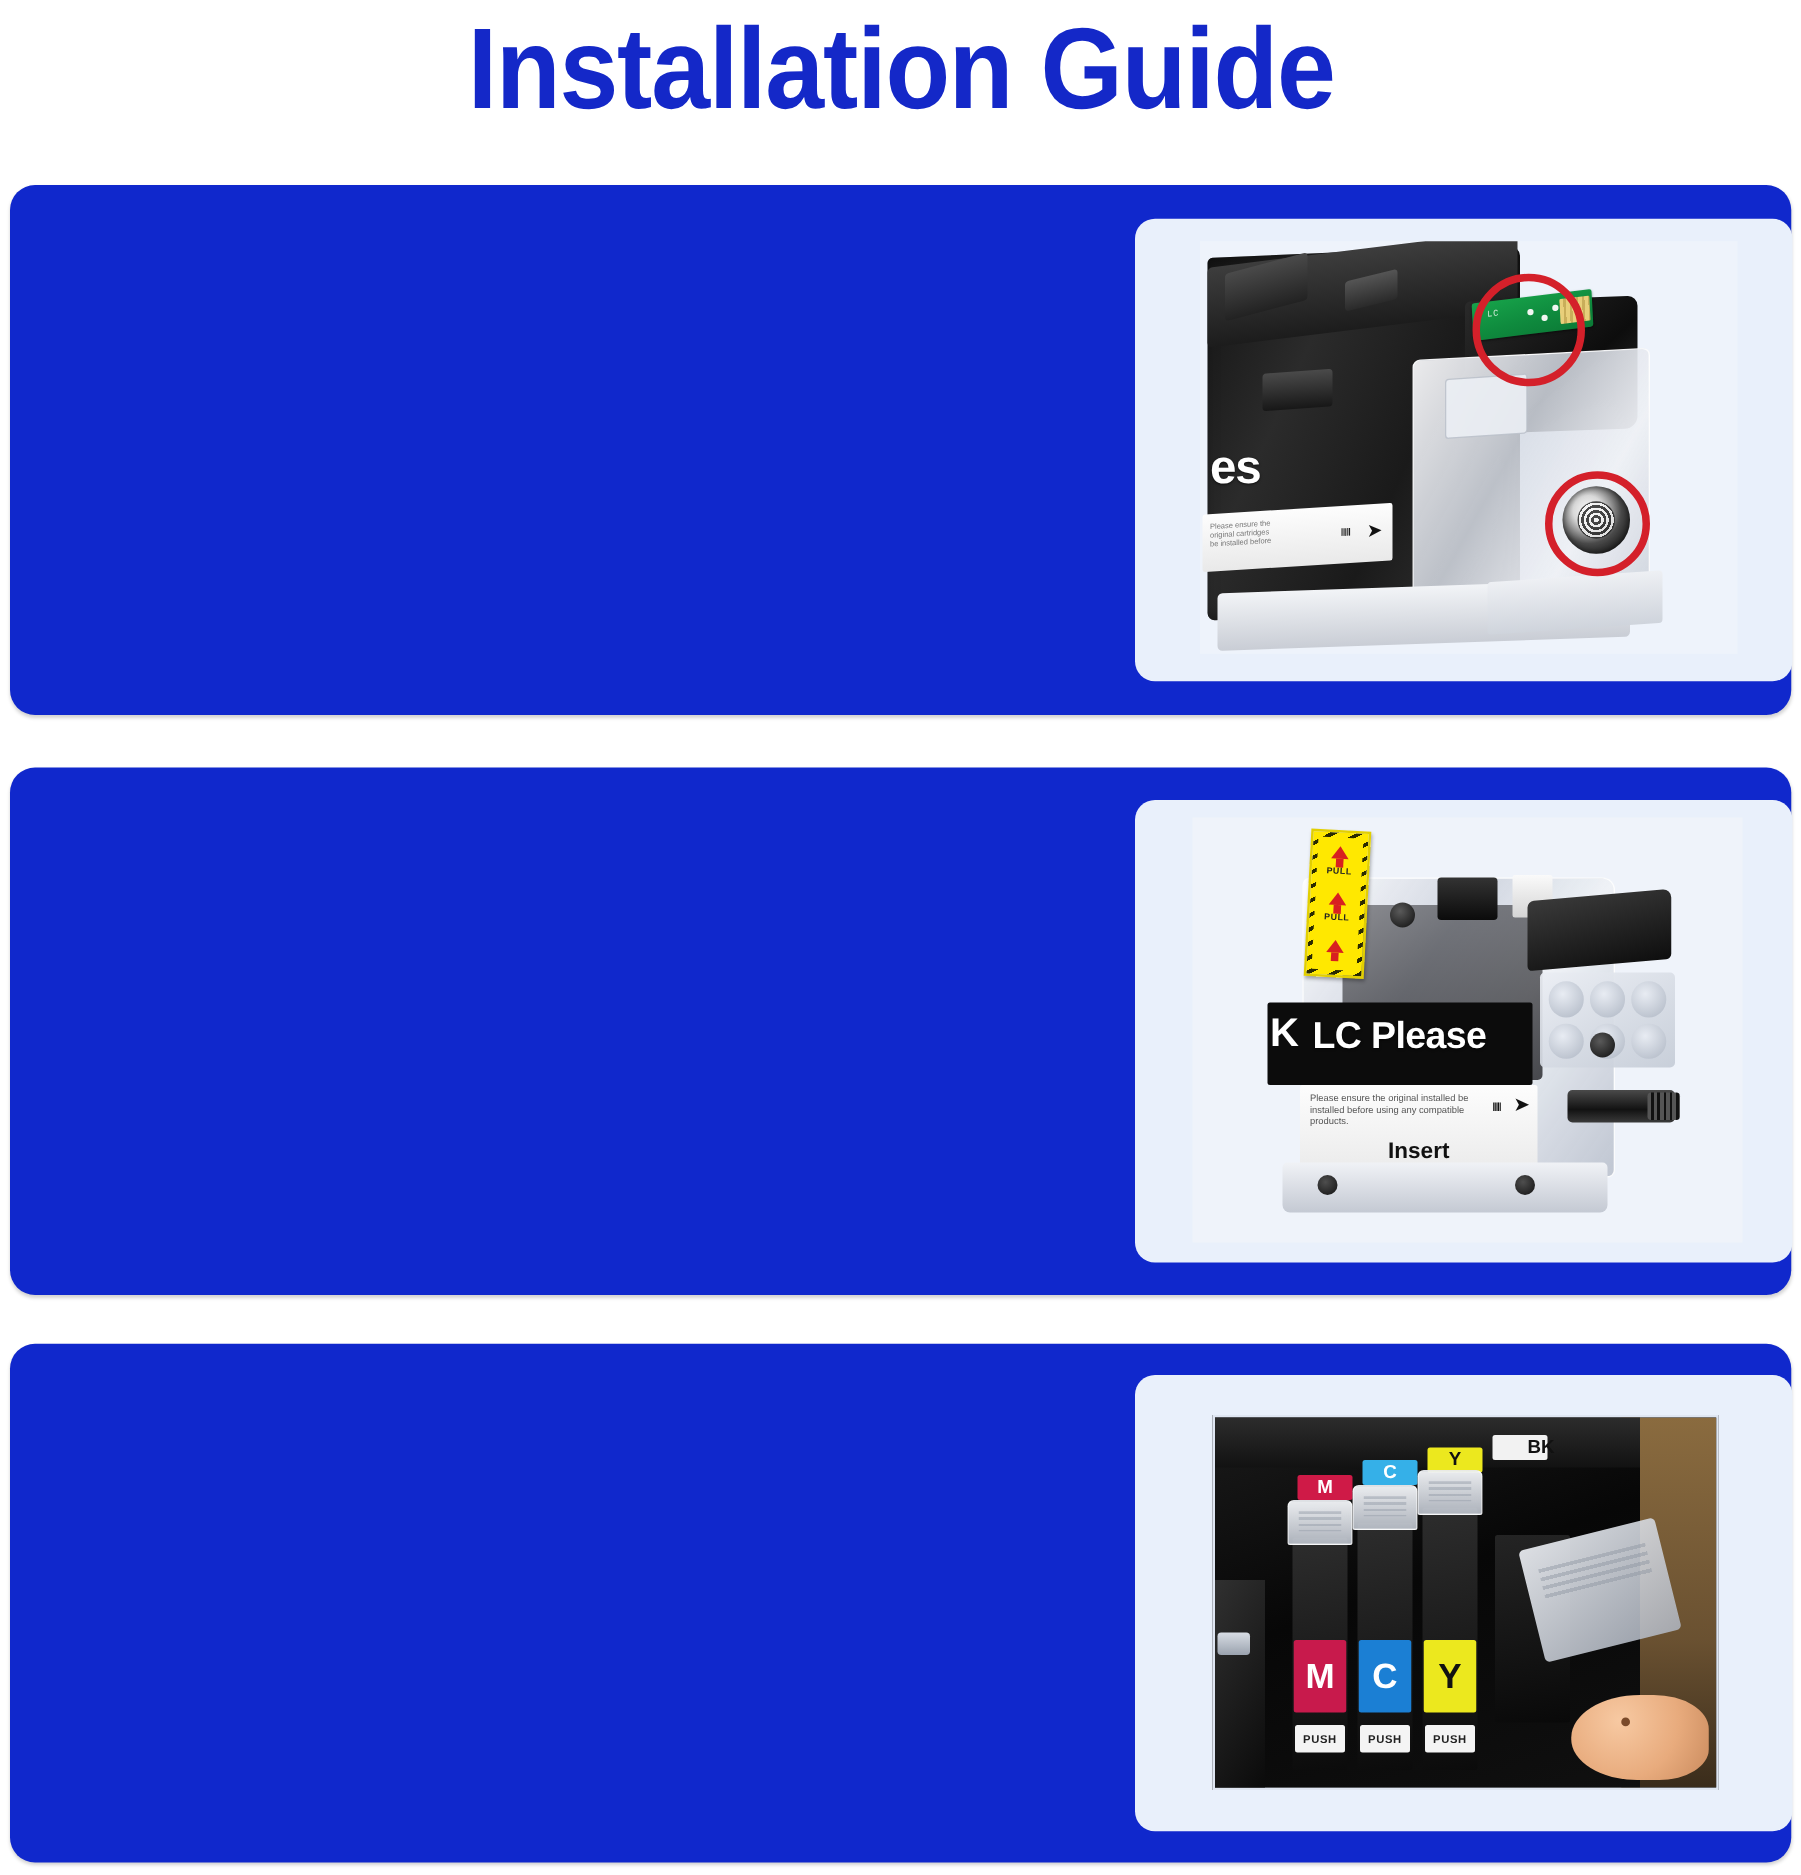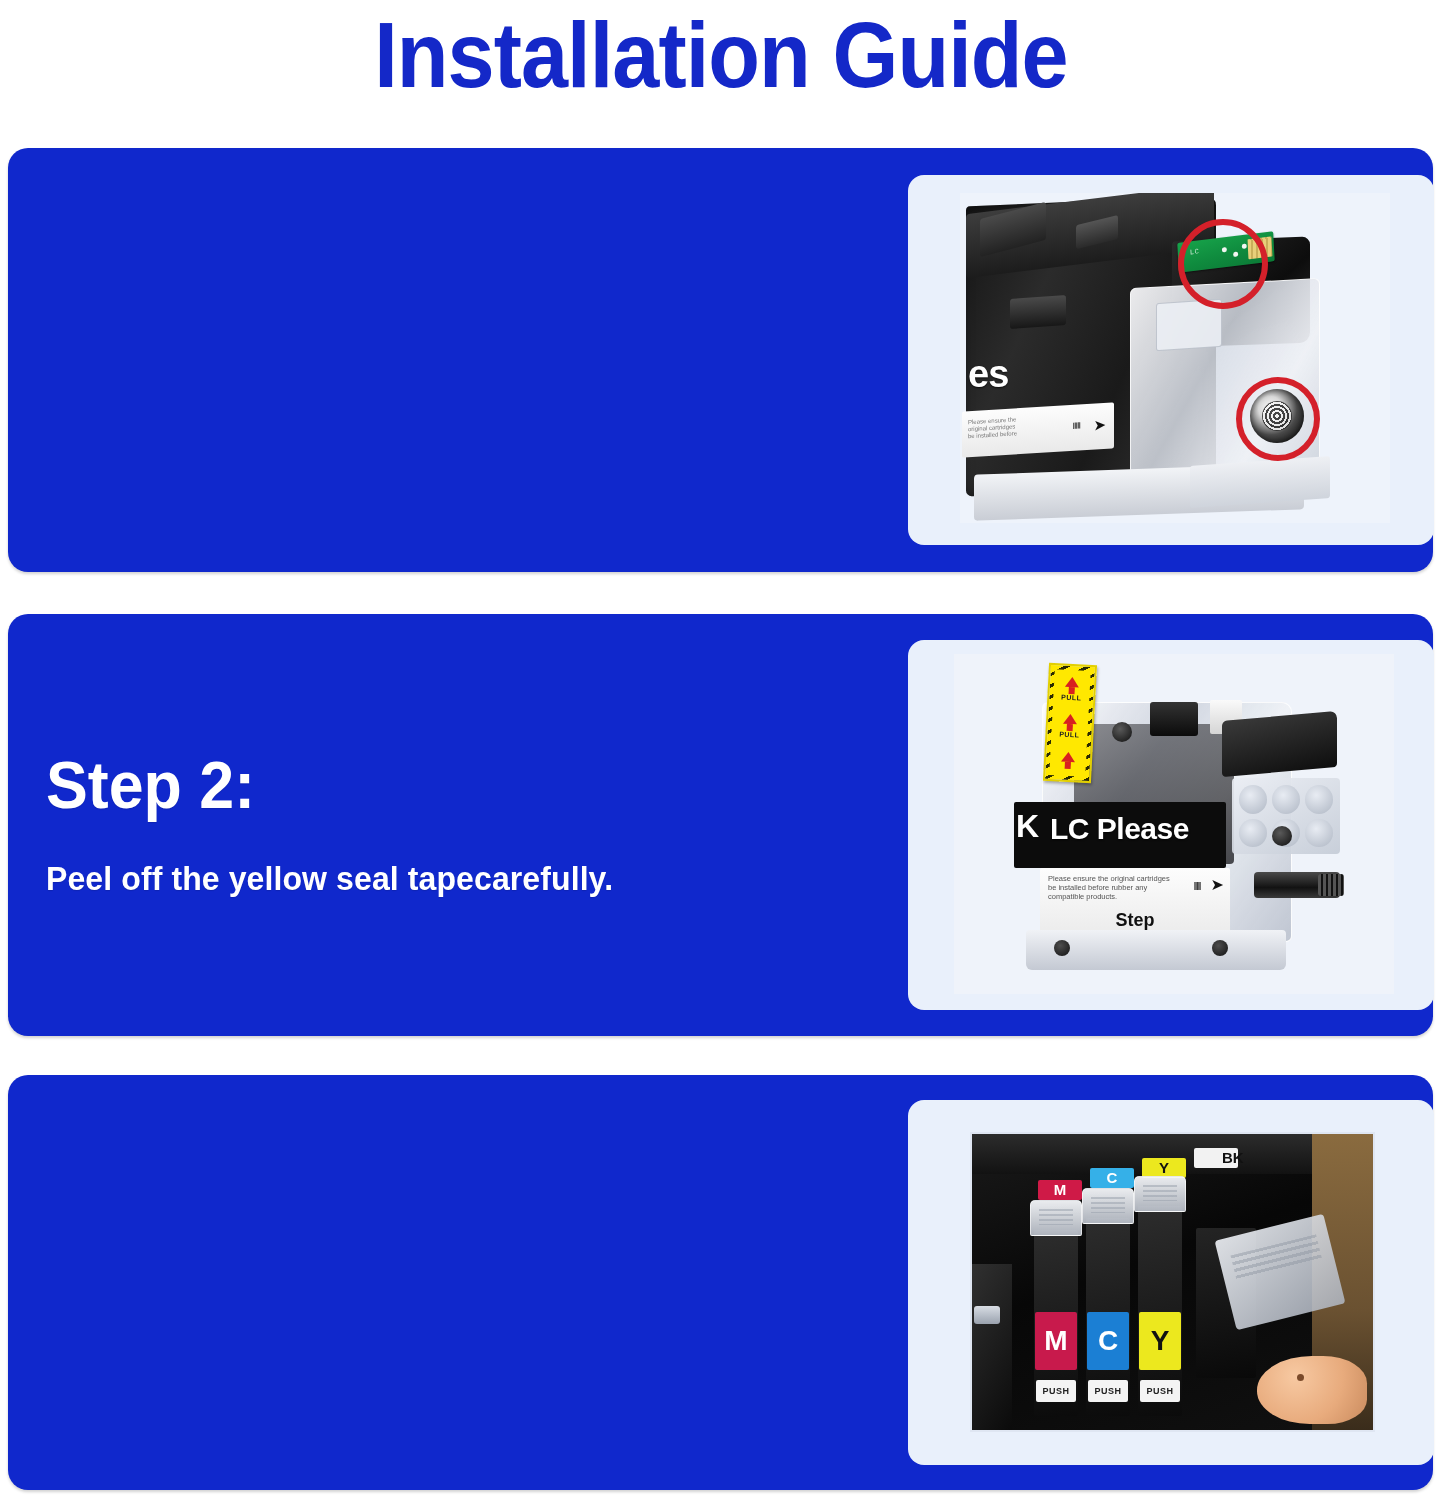--- a/index.html
+++ b/index.html
@@ -508,24 +508,20 @@
         <div class="c1-base"></div>
         <div class="c1-foot"></div>
 
         <div class="redcircle" id="rc-chip"></div>
         <div class="redcircle" id="rc-seal"></div>
       </div>
     </div>
   </div>
 
   <div class="card" id="card-2">
-    <div class="card-text">
-      <div class="step-heading">Step 2:</div>
-      <div class="step-desc">Peel off the yellow seal tapecarefully.</div>
-    </div>
 
     <div class="img-panel" id="panel-2">
       <div class="photo" id="photo-2">
 
         <div class="c2-clear"></div>
         <div class="c2-inner-dark"></div>
         <div class="c2-darkblock"></div>
         <div class="c2-whitechip"></div>
         <div class="c2-darktop"></div>
 
@@ -563,24 +559,24 @@
               <span class="c2-arrow-stem"></span>
             </div>
           </div>
         </div>
 
         <div class="c2-blacklabel"></div>
         <div class="c2-kchar">K</div>
         <div class="c2-lcseries">LC Please</div>
 
         <div class="c2-whitelabel">
-          <span class="c2-warn">Please ensure the original cartridges be installed before rubber any compatible products.</span>
+          <span class="c2-warn">Please ensure the original installed be installed before using any compatible products.</span>
           <span class="c2-bars">IIIII</span>
           <span class="c2-arrow-r">➤</span>
-          <span class="c2-blackword">Step</span>
+          <span class="c2-blackword">Insert</span>
         </div>
 
         <div class="c2-baseplate"></div>
         <div class="c2-screw s1"></div>
         <div class="c2-screw s2"></div>
       </div>
     </div>
   </div>
 
   <div class="card" id="card-3">

